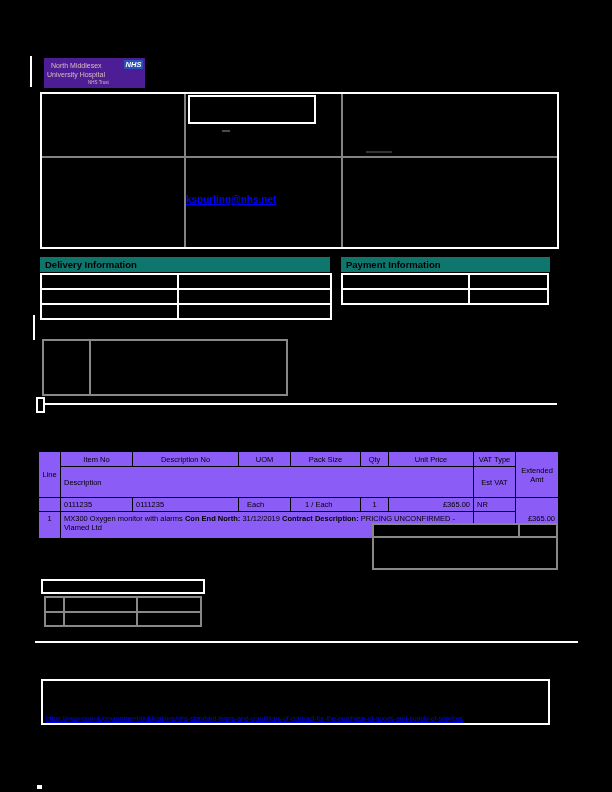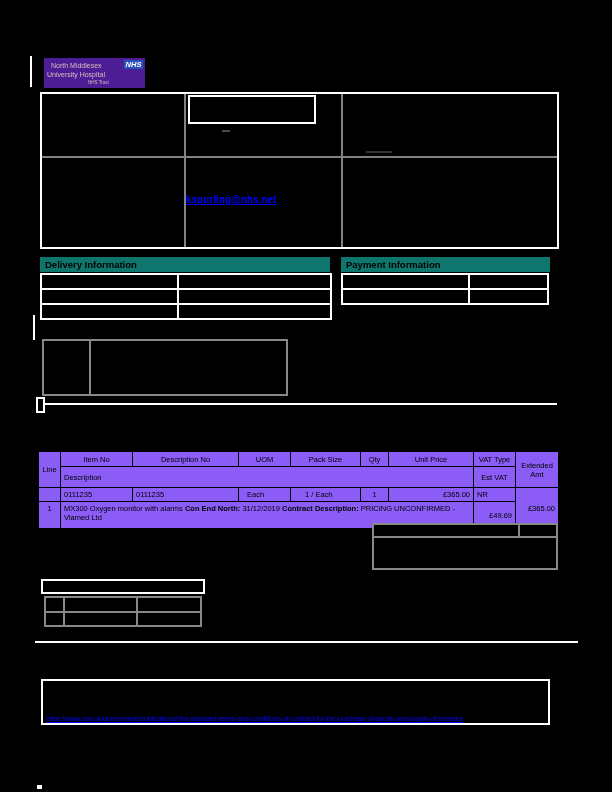--- a/index.html
+++ b/index.html
@@ -152,21 +152,21 @@
       <th rowspan="2">Line</th>
       <th>Item No</th>
       <th>Description No</th>
       <th>UOM</th>
       <th>Pack Size</th>
       <th>Qty</th>
       <th>Unit Price</th>
       <th>VAT Type</th>
       <th rowspan="2">Extended Amt</th>
     </tr>
-    <tr style="height:21px">
+    <tr style="height:31px">
       <th colspan="6" class="al">Description</th>
       <th>Est VAT</th>
     </tr>
     <tr style="height:14px">
       <td></td>
       <td class="al">0111235</td>
       <td class="al">0111235</td>
       <td class="al" style="padding-left:8px">Each</td>
       <td class="al" style="padding-left:14px">1 / Each</td>
       <td class="ac">1</td>

